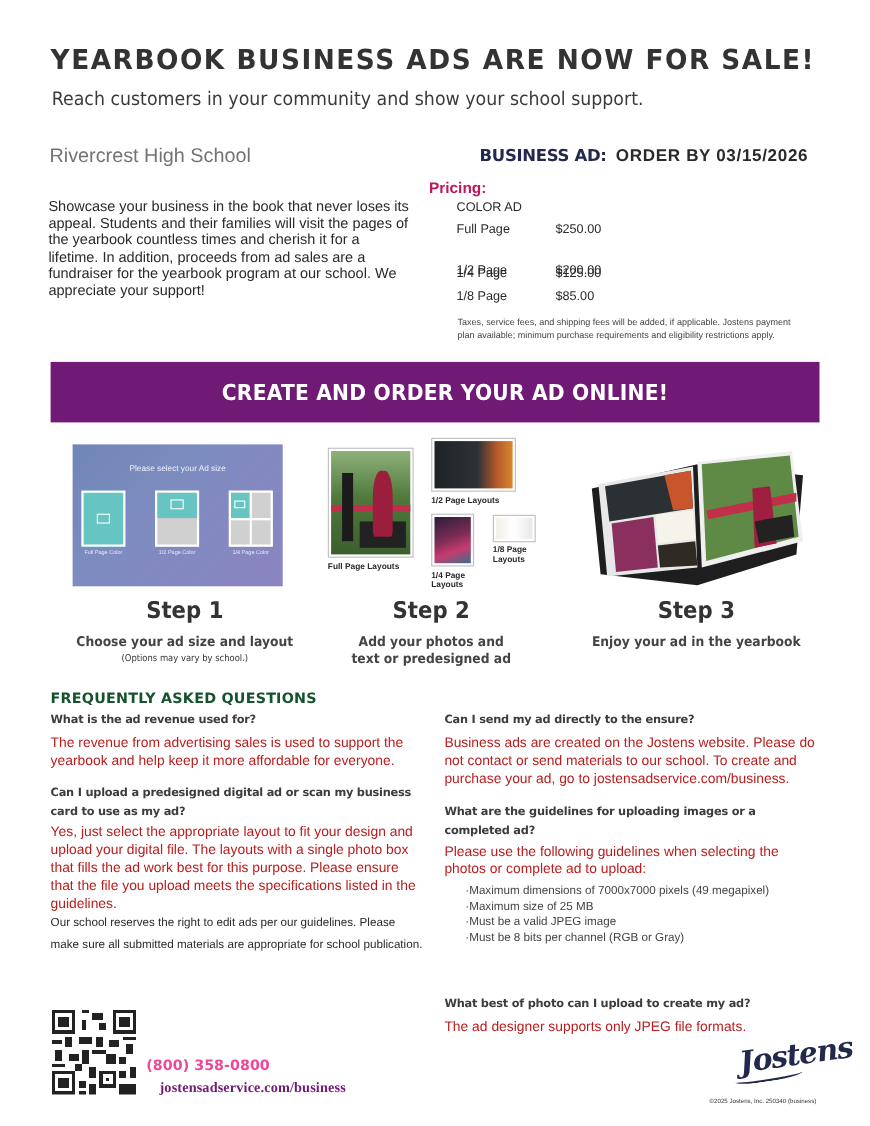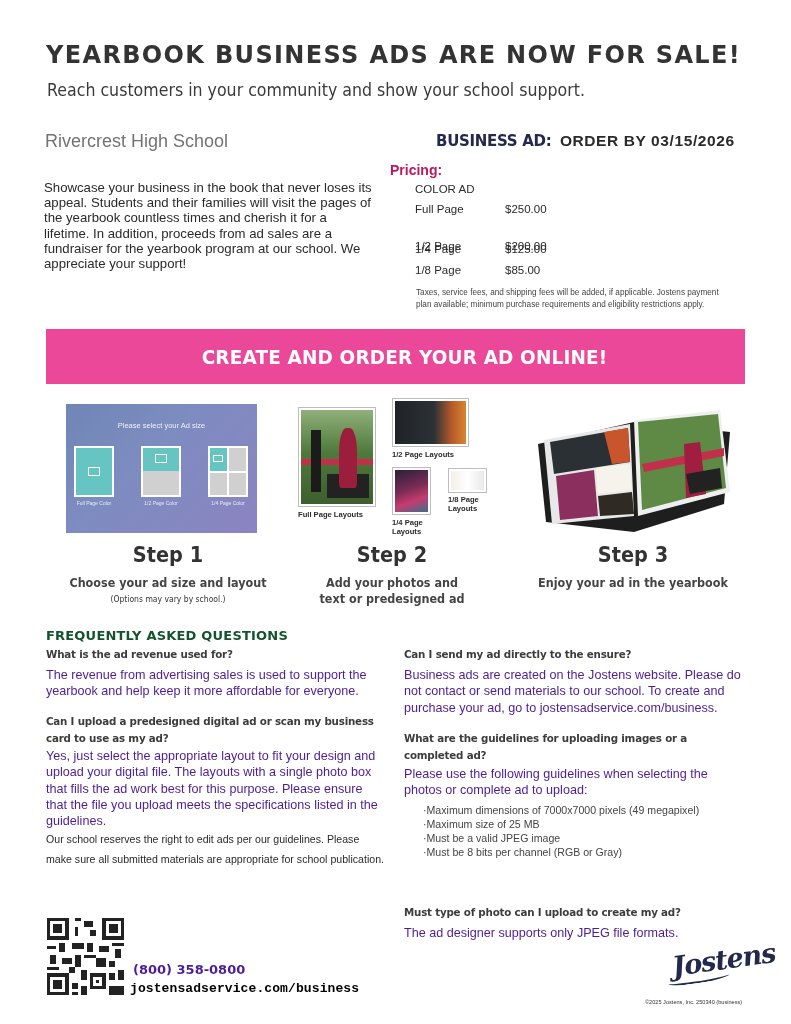--- a/index.html
+++ b/index.html
@@ -19,21 +19,21 @@
   .bizad .lbl { font-family: "DejaVu Sans", sans-serif; font-weight: bold; font-size: 15px; color: #23294d; letter-spacing: -0.3px; }
   .bizad .order { font-family: "Liberation Sans", sans-serif; font-weight: bold; font-size: 15.5px; color: #2a2a2a; letter-spacing: 0.6px; margin-left: 4px; }
 
   .pricing-title { left: 390px; top: 162px; font-weight: bold; font-size: 14px; color: #be185d; }
   .color-ad { left: 415px; top: 183px; font-size: 11.5px; color: #2a2a2a; }
   .price-row { left: 415px; font-size: 11.5px; color: #2a2a2a; display: flex; }
   .price-row .size { width: 90px; }
   .fine { left: 416px; top: 287px; width: 320px; font-size: 8.2px; line-height: 11.5px; color: #444; }
 
   
-  .banner { left: 46px; top: 329px; width: 699px; height: 55px; background: #ec4899; display: flex; align-items: center; justify-content: center; padding-left: 18px; }
+  .banner { left: 46px; top: 329px; width: 699px; height: 55px; background: #701a75; display: flex; align-items: center; justify-content: center; padding-left: 18px; }
   .banner span { font-family: "DejaVu Sans", sans-serif; font-weight: bold; font-size: 20px; color: #ffffff; letter-spacing: 0.2px; transform: scaleX(0.92); display: inline-block; }
 
   
   .step1-img { left: 66px; top: 404px; width: 191px; height: 129px; background: linear-gradient(135deg, #6f86b6 0%, #7d8cc0 40%, #8b84c2 100%); overflow: hidden; }
   .step1-img .prompt { position: absolute; left: 0; right: 0; top: 17px; text-align: center; font-size: 7.5px; color: #eef0f8; }
   .sizebox { position: absolute; top: 42px; width: 40px; height: 51px; border: 2px solid #ffffff; background: #d0d0d0; }
   .sizebox .tl { position: absolute; background: #66c4c2; }
   .sizebox .pic { position: absolute; width: 12px; height: 9px; border: 1.2px solid #fff; }
   .sizebox-lbl { position: absolute; top: 96px; width: 60px; text-align: center; font-size: 5px; color: #e8eaf4; }
 
@@ -54,30 +54,30 @@
   .book { left: 534px; top: 404px; width: 200px; height: 130px; }
 
   
   .step-title { font-family: "DejaVu Sans", sans-serif; font-weight: bold; font-size: 21px; color: #333; text-align: center; transform: scaleX(0.92); }
   .step-desc { font-family: "DejaVu Sans", sans-serif; font-weight: bold; font-size: 12.2px; color: #444; text-align: center; line-height: 16px; transform: scaleX(0.92); }
   .step-note { font-family: "DejaVu Sans", sans-serif; font-size: 8.5px; color: #333; text-align: center; transform: scaleX(0.9); }
 
   
   .faq-title { left: 46px; top: 628px; font-family: "DejaVu Sans", sans-serif; font-weight: bold; font-size: 13px; color: #14532d; letter-spacing: 0.2px; }
   .q { font-family: "DejaVu Sans", sans-serif; font-weight: bold; font-size: 10.3px; color: #3c3c3c; line-height: 17px; letter-spacing: -0.2px; }
-  .a { font-size: 12.6px; color: #4c1d95; line-height: 16.3px; }
+  .a { font-size: 12.6px; color: #b91c1c; line-height: 16.3px; }
   .note { font-weight: normal; font-size: 10.6px; color: #2a2a2a; line-height: 19.5px; }
   .bullets { list-style: none; font-size: 10.6px; color: #444; line-height: 14.2px; }
   .bullets li { padding-left: 10px; text-indent: -7px; }
   .bullets li::before { content: "\00B7 "; }
 
   
   .qr { left: 47px; top: 918px; width: 77px; height: 77px; }
-  .phone { left: 133px; top: 962px; font-family: "DejaVu Sans", sans-serif; font-weight: bold; font-size: 13px; color: #4c1d95; }
-  .url { left: 130px; top: 981px; font-family: Liberation Mono, monospace; font-weight: bold; font-size: 13px; color: #000000; letter-spacing: 0.1px; }
+  .phone { left: 133px; top: 962px; font-family: "DejaVu Sans", sans-serif; font-weight: bold; font-size: 13px; color: #ec4899; }
+  .url { left: 145px; top: 981px; font-family: Liberation Serif, serif; font-weight: bold; font-size: 13px; color: #701a75; letter-spacing: 0.1px; }
   .logo { left: 672px; top: 944px; font-family: "DejaVu Serif", serif; font-style: italic; font-weight: bold; font-size: 27px; color: #23294d; transform: rotate(-8deg); letter-spacing: -1px; }
   .logo-swoosh { left: 668px; top: 975px; width: 62px; height: 8px; border-bottom: 2.5px solid #23294d; border-radius: 0 0 60% 40%; transform: rotate(-8deg); }
   .copyright { left: 645px; top: 999px; font-size: 5.6px; color: #333; white-space: nowrap; }
 </style>
 </head>
 <body>
 
 <div class="abs headline">YEARBOOK BUSINESS ADS ARE NOW FOR SALE!</div>
 <div class="abs subhead">Reach customers in your community and show your school support.</div>
 
@@ -218,21 +218,21 @@
   <div class="a" style="margin-top:2px;">Please use the following guidelines when selecting the photos or complete ad to upload:</div>
   <ul class="bullets" style="margin-left:16px; margin-top:4px; width:290px;">
     <li>Maximum dimensions of 7000x7000 pixels (49 megapixel)</li>
     <li>Maximum size of 25 MB</li>
     <li>Must be a valid JPEG image</li>
     <li>Must be 8 bits per channel (RGB or Gray)</li>
   </ul>
 </div>
 
 <div class="abs" style="left:404px; top:904px; width:345px;">
-  <div class="q">Must type of photo can I upload to create my ad?</div>
+  <div class="q">What best of photo can I upload to create my ad?</div>
   <div class="a" style="margin-top:4px;">The ad designer supports only JPEG file formats.</div>
 </div>
 
 <svg class="abs qr" viewBox="0 0 25 25" shape-rendering="crispEdges">
   <rect width="25" height="25" fill="#fff"></rect>
   <g fill="#222">
     <rect x="0" y="0" width="7" height="7"></rect>
       <rect x="1" y="1" width="5" height="5" fill="#fff"></rect>
       <rect x="2" y="2" width="3" height="3"></rect>
     <rect x="18" y="0" width="7" height="7"></rect>

